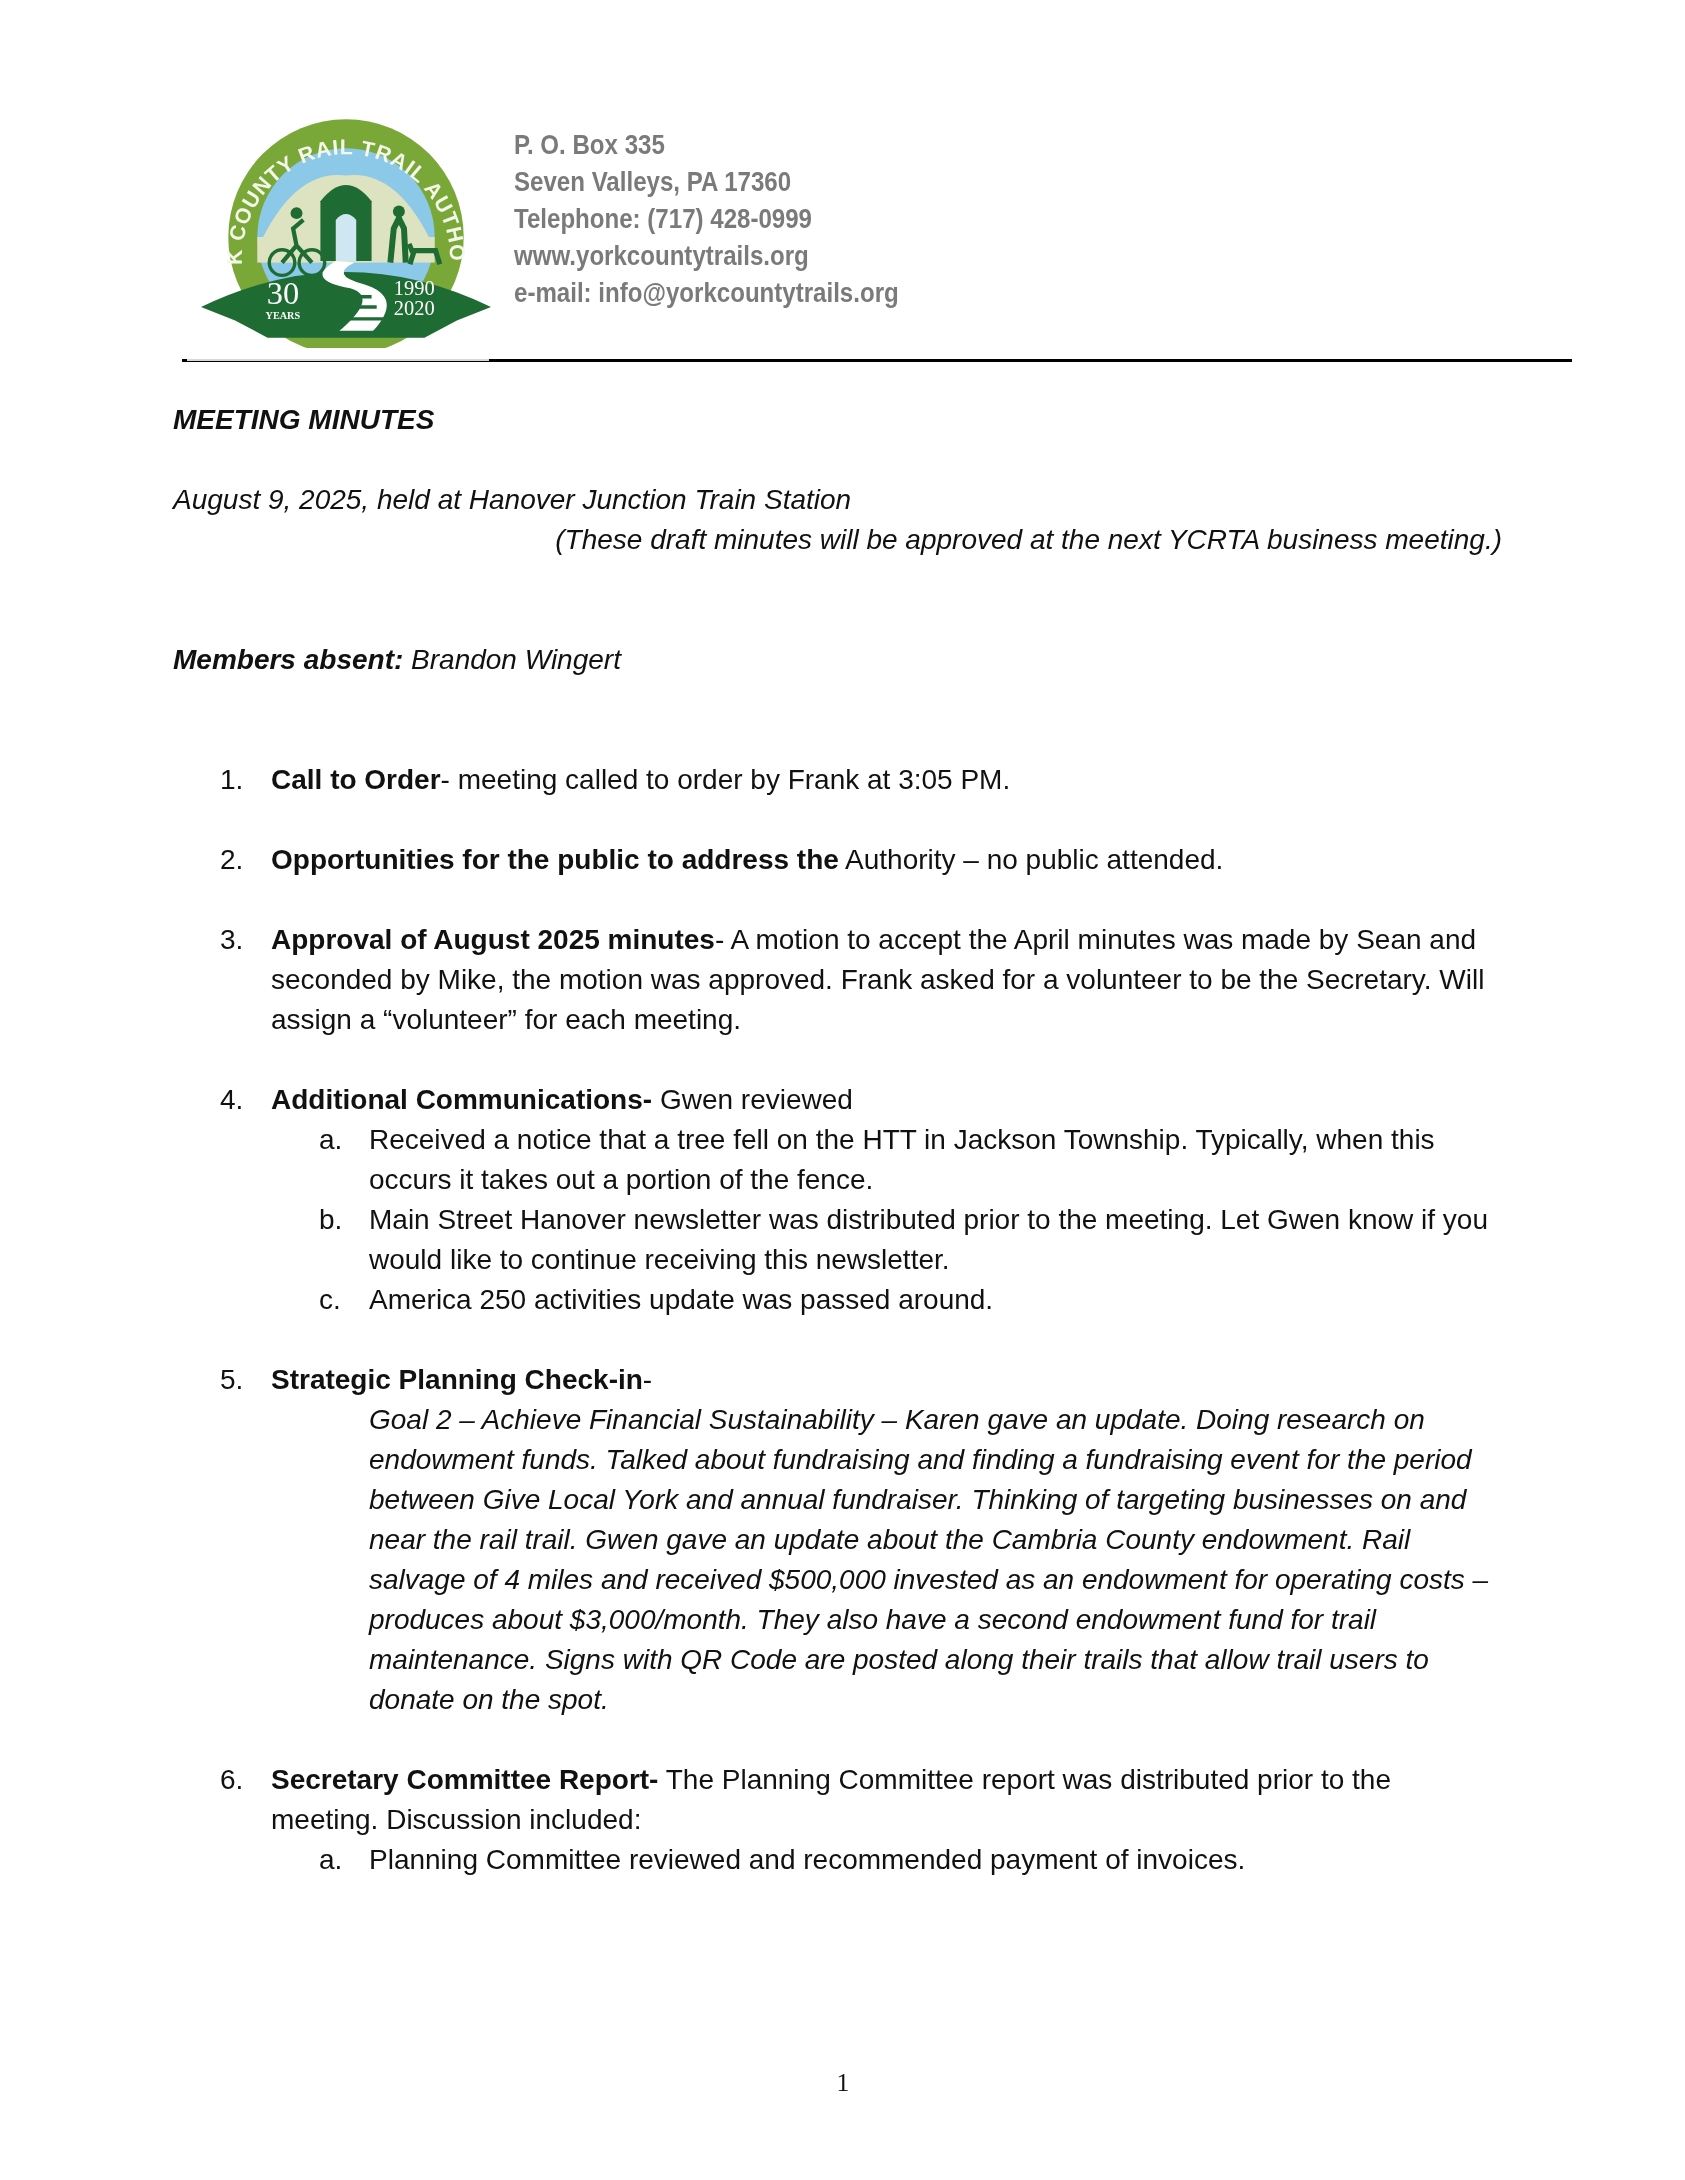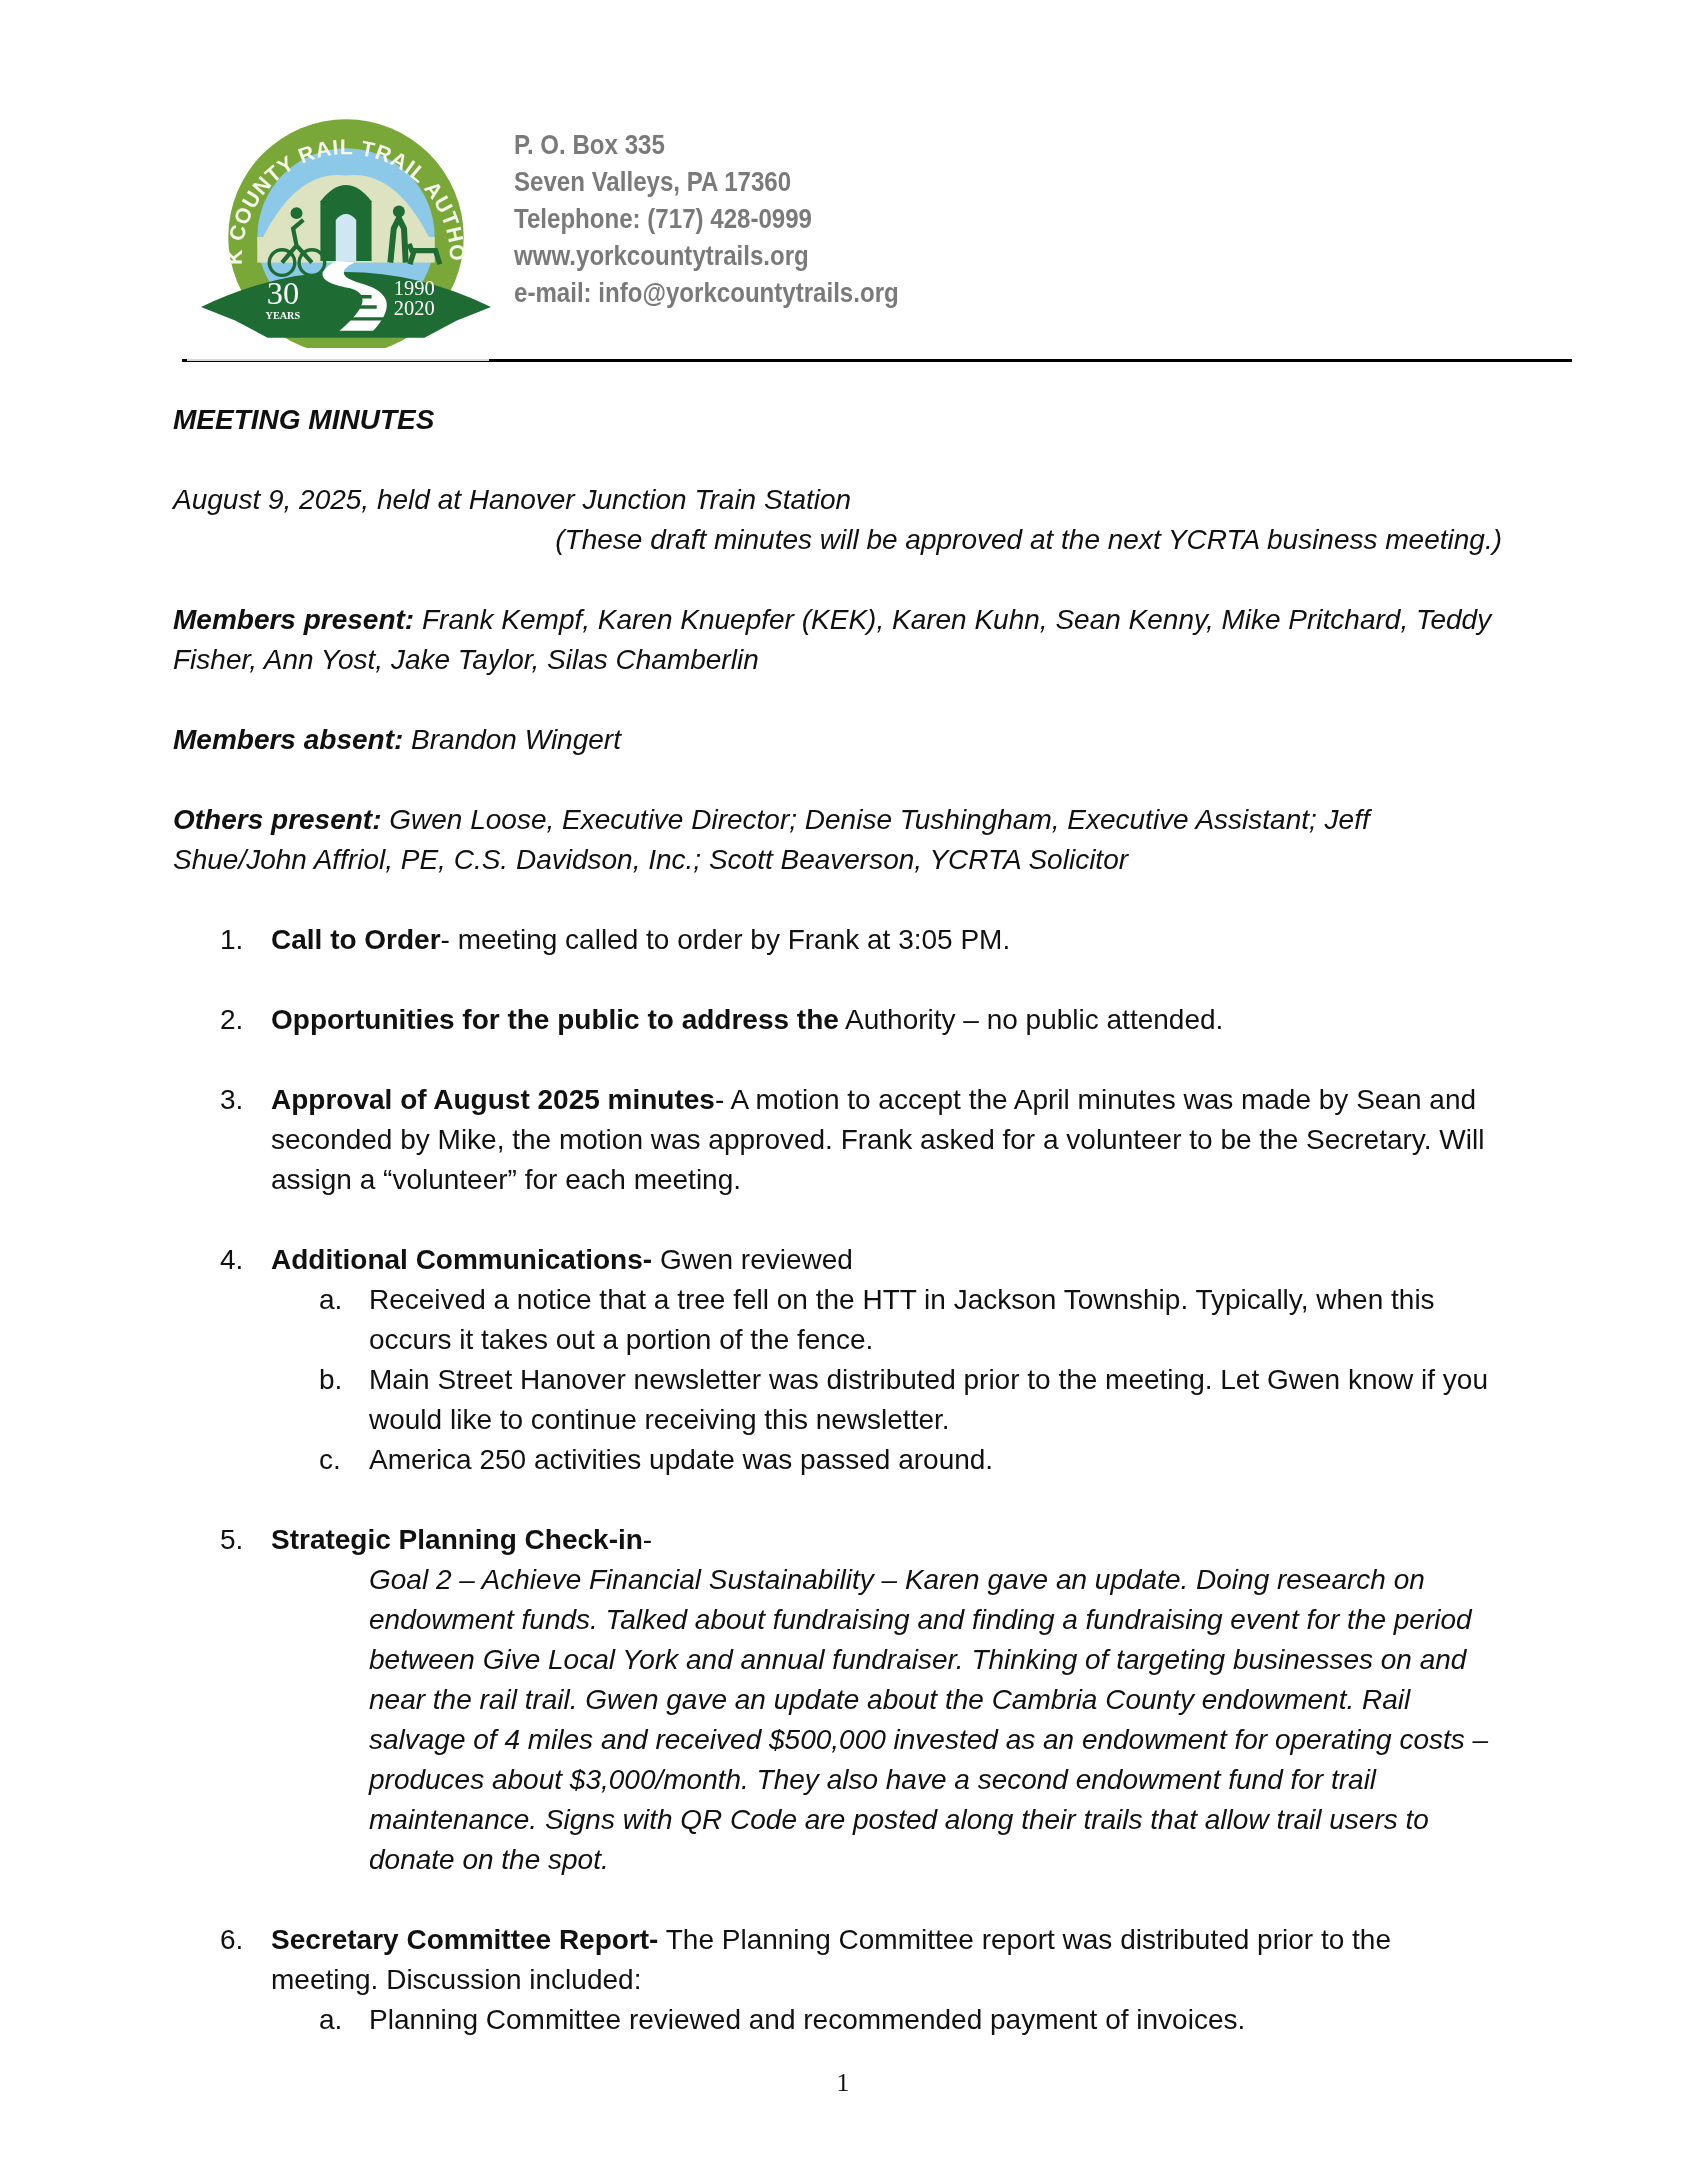--- a/index.html
+++ b/index.html
@@ -77,27 +77,25 @@
 <div class="rule"></div>
 <div class="rule-gap"></div>
 
 <div class="doc">
   <p class="title">MEETING MINUTES</p>
 
   <p>August 9, 2025, held at Hanover Junction Train Station</p>
   <p class="italic">(These draft minutes will be approved at the next YCRTA business meeting.)</p>
   <div class="gap"></div>
 
-  <p><b>Members present:</b><span> Frank Kempf, Karen Knuepfer (KEK), Karen Kuhn, Sean Kenny, Mike Pritchard, Teddy Fisher, Ann Yost, Jake Taylor, Silas Chamberlin</span></p>
   <div class="gap"></div>
 
   <p><b>Members absent:</b><span> Brandon Wingert</span></p>
   <div class="gap"></div>
 
-  <p><b>Others present:</b><span> Gwen Loose, Executive Director; Denise Tushingham, Executive Assistant; Jeff Shue/John Affriol, PE, C.S. Davidson, Inc.; Scott Beaverson, YCRTA Solicitor</span></p>
   <div class="gap"></div>
 
   <div class="item">
     <span class="num">1.</span>
     <b>Call to Order</b><span>- meeting called to order by Frank at 3:05 PM.</span>
   </div>
   <div class="gap"></div>
 
   <div class="item">
     <span class="num">2.</span>

